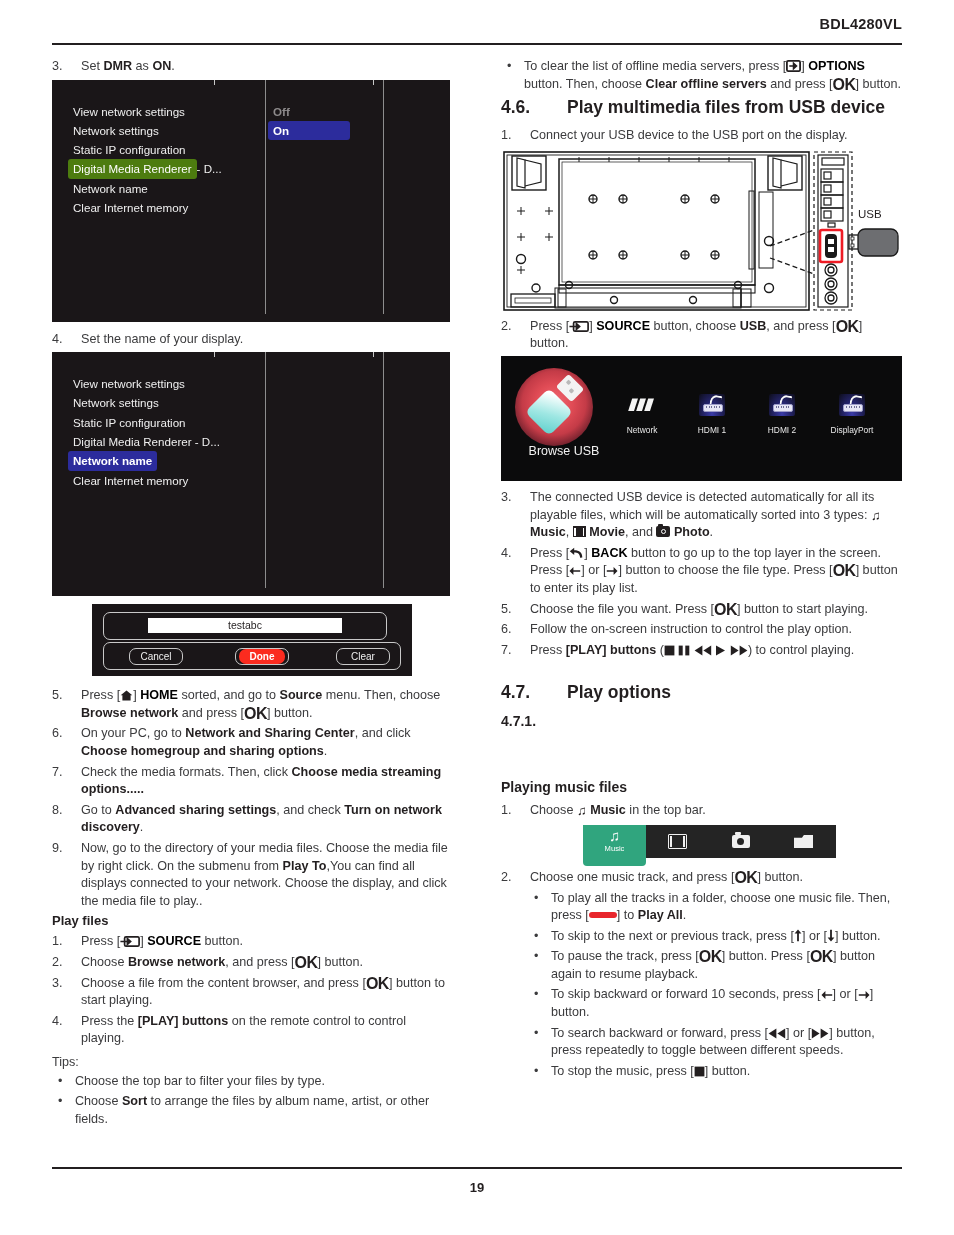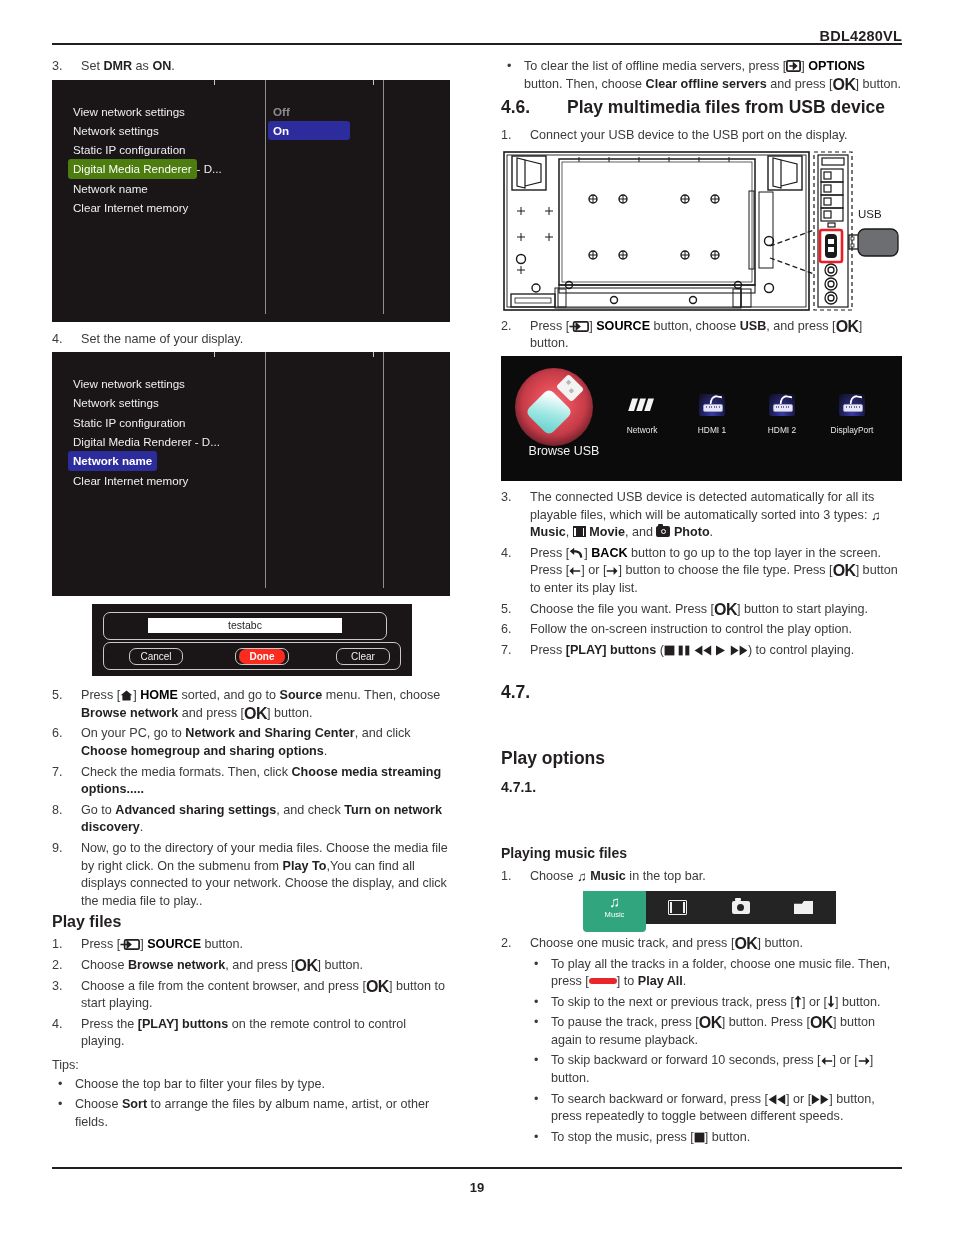--- a/index.html
+++ b/index.html
@@ -7,21 +7,21 @@
     width:954px;height:1235px;background:#ffffff;
     font-family:"Liberation Sans", sans-serif;
     color:#231f20;
     position:relative;
     overflow:hidden;
   }
   .page{position:absolute;left:0;top:0;width:954px;height:1235px;}
 
   
   .hdr-title{
-    position:absolute;right:52px;top:28px;
+    position:absolute;right:52px;top:16px;
     font-size:14.5px;font-weight:bold;letter-spacing:.2px;color:#231f20;
   }
   .hdr-rule{
     position:absolute;left:52px;top:43px;width:850px;height:1.6px;background:#231f20;
   }
 
   
   .ftr-rule{
     position:absolute;left:52px;top:1167px;width:850px;height:1.6px;background:#231f20;
   }
@@ -63,21 +63,21 @@
     margin:0 0 9px 0;line-height:22px;
     display:flex;
   }
   h2.sec .sn{width:66px;flex:0 0 66px;}
   h3.sub{
     font-size:14px;font-weight:bold;color:#231f20;
     margin:0 0 6px 0;line-height:18px;display:flex;
   }
   h3.sub .sn{width:66px;flex:0 0 66px;}
   h4.mini{
-    font-size:16px;font-weight:bold;color:#231f20;margin:0 0 5px 0;
+    font-size:13px;font-weight:bold;color:#231f20;margin:0 0 5px 0;
   }
   .tips-label{font-size:12.6px;color:#3b3b3d;margin:7px 0 4px 0;}
 
   
   .ok{
     font-weight:bold;font-size:16px;letter-spacing:-0.5px;color:#231f20;
     display:inline-block;vertical-align:-2px;
   }
   svg.ig{vertical-align:-2px;}
   .redbar{
@@ -594,21 +594,21 @@
                 <path d="M8.4 0.6 L8.4 10.4 L0.6 5.5 Z" fill="#231f20"></path>
                 <path d="M17.2 0.6 L17.2 10.4 L9.4 5.5 Z" fill="#231f20"></path>
               </svg></span><span class="plain"> </span><span><svg class="ig" width="11" height="11" viewBox="0 0 11 11">
                 <path d="M1 0.6 L10 5.5 L1 10.4 Z" fill="#231f20"></path>
               </svg></span><span class="plain"> </span><span><svg class="ig" width="18" height="11" viewBox="0 0 18 11">
                 <path d="M0.8 0.6 L0.8 10.4 L8.6 5.5 Z" fill="#231f20"></path>
                 <path d="M9.6 0.6 L9.6 10.4 L17.4 5.5 Z" fill="#231f20"></path>
               </svg></span><span class="plain">) to control playing.</span></span></li>
       </ul>
 
-    <h2 class="sec" style="margin-top:22px;flex-direction:column;">
+    <h2 class="sec" style="margin-top:22px;">
       <span class="sn">4.7.</span>
       <span>Play options</span>
     </h2>
 
     <h3 class="sub" style="flex-direction:column;">
       <span class="sn">4.7.1.</span>
       <span>Playing music files</span>
     </h3>
 
     <ul class="olist">

